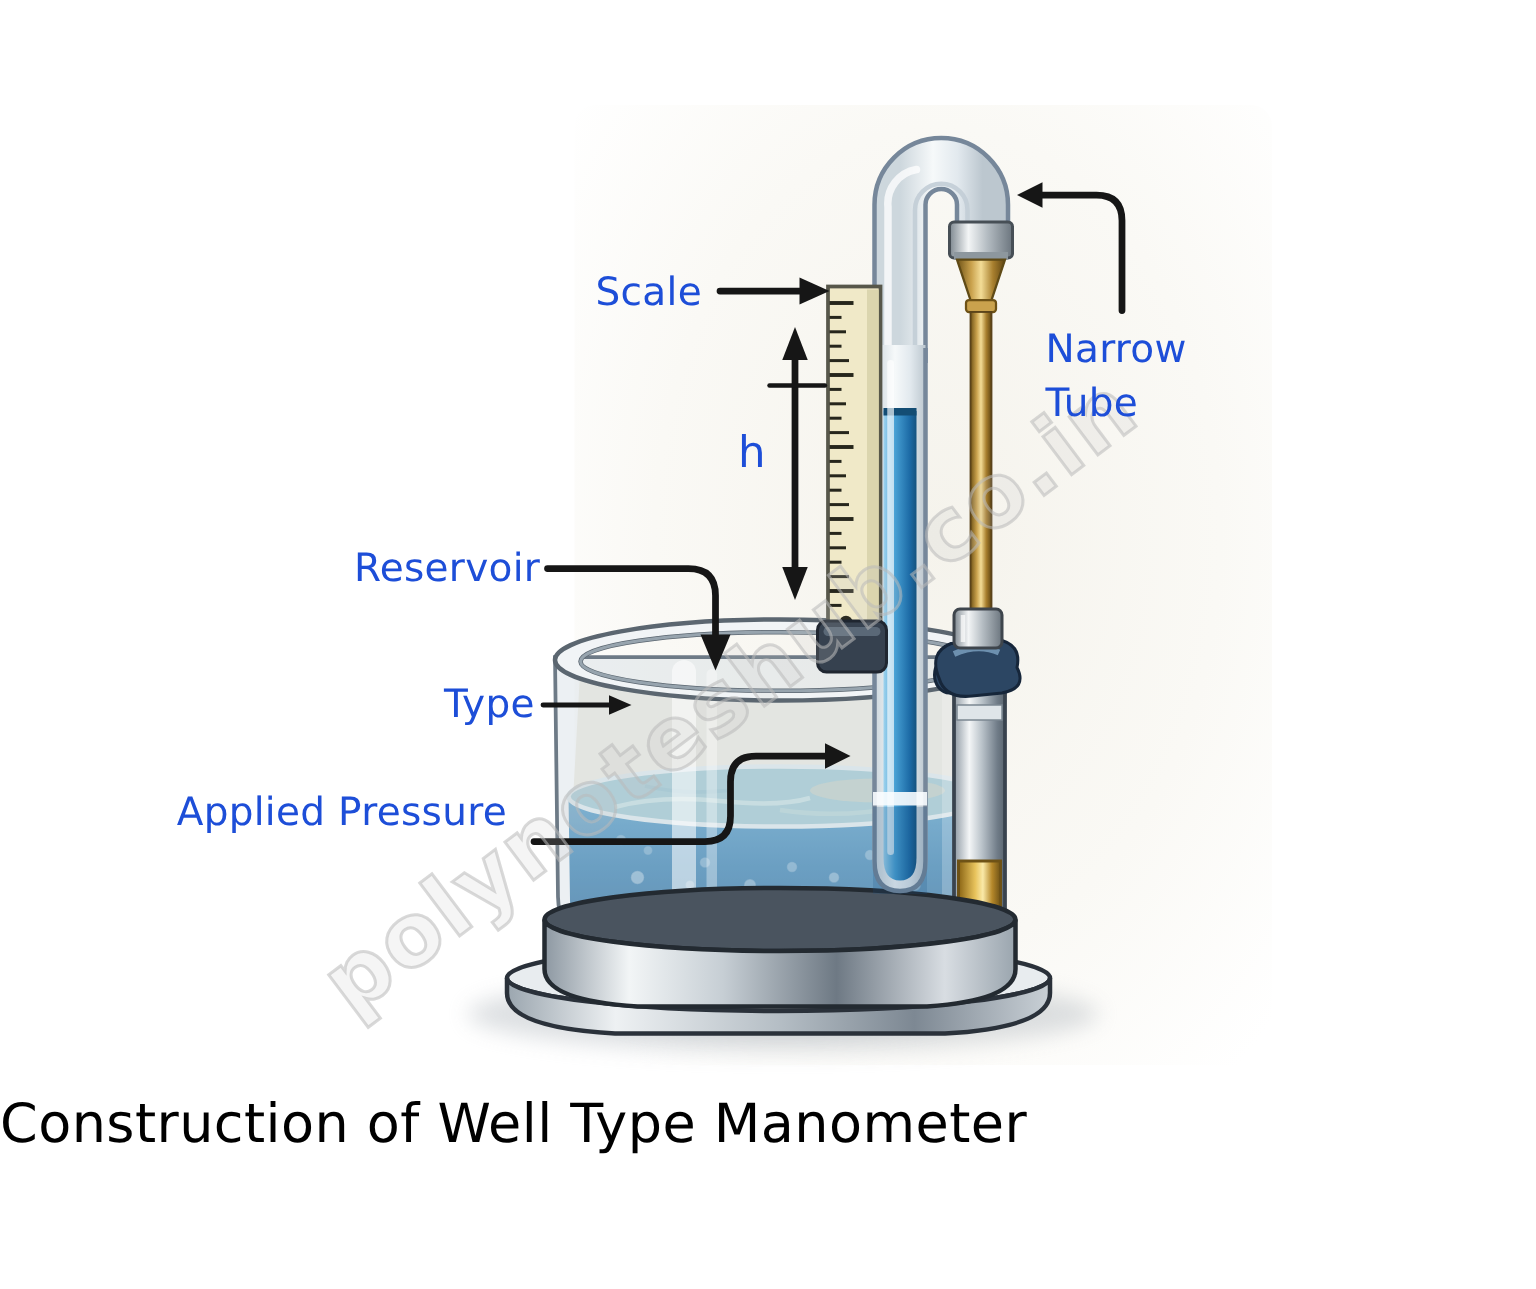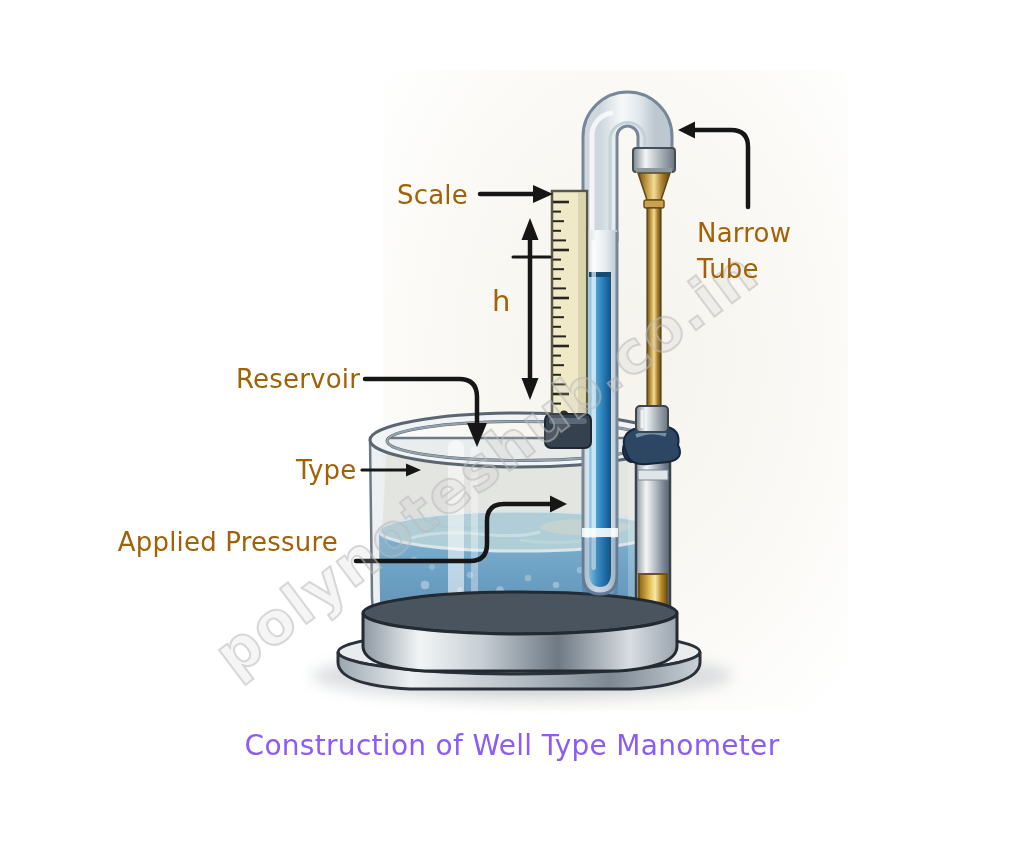--- a/index.html
+++ b/index.html
@@ -15,32 +15,32 @@
   .artwork{position:absolute;left:0;top:0;z-index:2;}
   .watermark{
     position:absolute;left:140px;top:428px;width:700px;height:80px;z-index:6;
     transform:rotate(-37deg);transform-origin:50% 50%;
     font-size:58px;font-weight:bold;letter-spacing:2px;text-align:center;
     color:rgba(200,200,200,0.18);
     -webkit-text-stroke:2px rgba(186,186,186,0.55);
     pointer-events:none;user-select:none;white-space:nowrap;
   }
   .label{
-    position:absolute;z-index:10;font-size:26px;color:#a16207;white-space:nowrap;
+    position:absolute;z-index:10;font-size:26px;color:#1d4ed8;white-space:nowrap;
     letter-spacing:0.2px;
   }
   .label-scale{left:397px;top:180px;}
   .label-h{left:492px;top:284px;font-size:29px;}
   .label-narrow{left:697px;top:215px;line-height:36px;}
   .label-reservoir{left:236px;top:364px;}
   .label-well{left:296px;top:455px;}
   .label-applied{left:100px;top:525px;width:238px;text-align:right;line-height:35px;}
   .title{
-    position:absolute;left:0;right:0;top:729px;z-index:10;text-align:center;
-    font-size:28px;color:#8b5cf6;letter-spacing:0.3px;
+    position:absolute;left:0;right:0;top:729px;z-index:10;text-align:left;
+    font-size:36px;color:#000000;letter-spacing:0.3px;
   }
 </style>
 </head>
 <body>
 
 <div class="stage">
 
   <div class="panel"></div>
 
   <svg class="artwork" width="1024" height="859" viewBox="0 0 1024 859">

